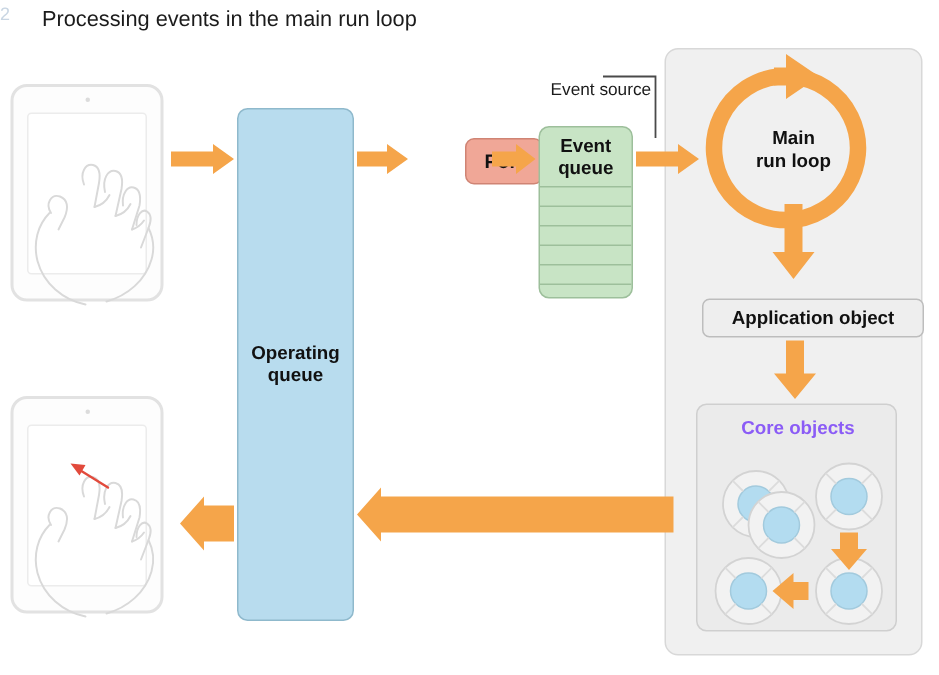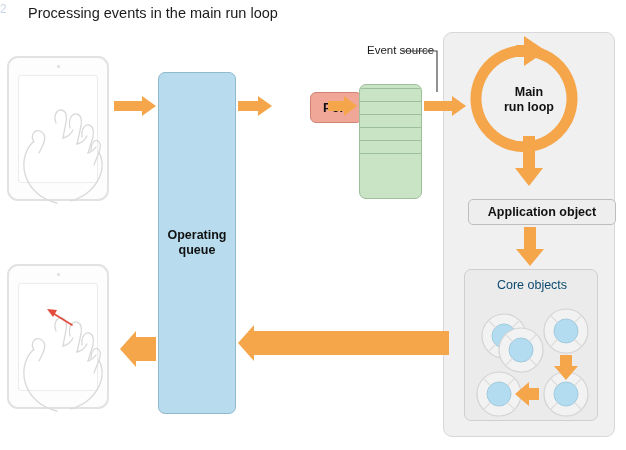--- a/index.html
+++ b/index.html
@@ -151,27 +151,27 @@
     background: #ebebeb;
     border: 1px solid #cfcfcf;
     border-radius: 7px;
     box-sizing: border-box;
   }
   #core-title {
     left: 0px; top: 8px;
     width: 134px;
     text-align: center;
     font-size: 12.5px;
-    font-weight: normal;
-    color: #0c4a6e;
+    font-weight: bold;
+    color: #8b5cf6;
   }
 
   
   #event-source-label {
-    left: 331px; top: 44px;
+    left: 331px; top: 54px;
     font-size: 11.5px;
     color: #1b1b1b;
     white-space: nowrap;
     padding-left: 36px;
   }
 
   
   #overlay {
     position: absolute;
     left: 0; top: 0;
@@ -243,20 +243,26 @@
   <div class="abs box" id="os-box">
     <span>
       <span>Operating</span><br>
       <span>queue</span>
     </span>
   </div>
 
   <div class="abs box" id="port-box">Port</div>
 
   <div class="abs box" id="event-queue">
+    <div class="eq-label">
+      <span>
+        <span>Event</span><br>
+        <span>queue</span>
+      </span>
+    </div>
     <div class="eq-slots">
       <div class="eq-slot"></div>
       <div class="eq-slot"></div>
       <div class="eq-slot"></div>
       <div class="eq-slot"></div>
       <div class="eq-slot"></div>
       <div class="eq-slot"></div>
     </div>
   </div>
 

